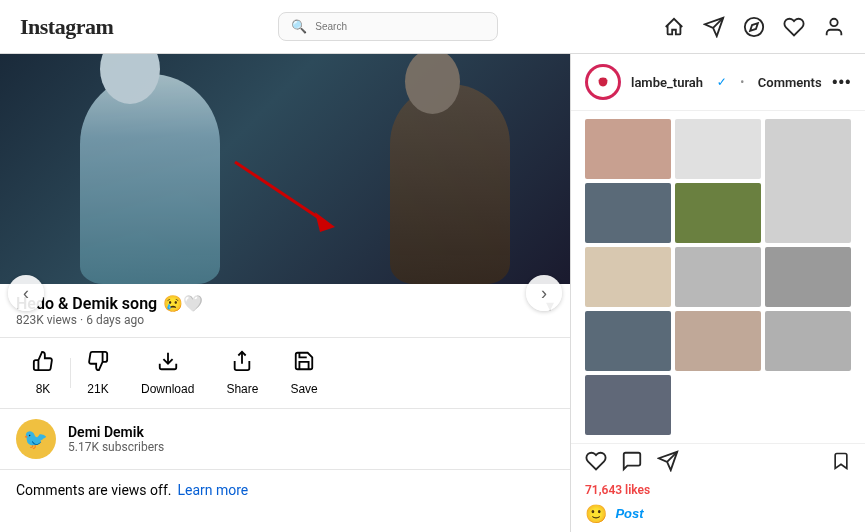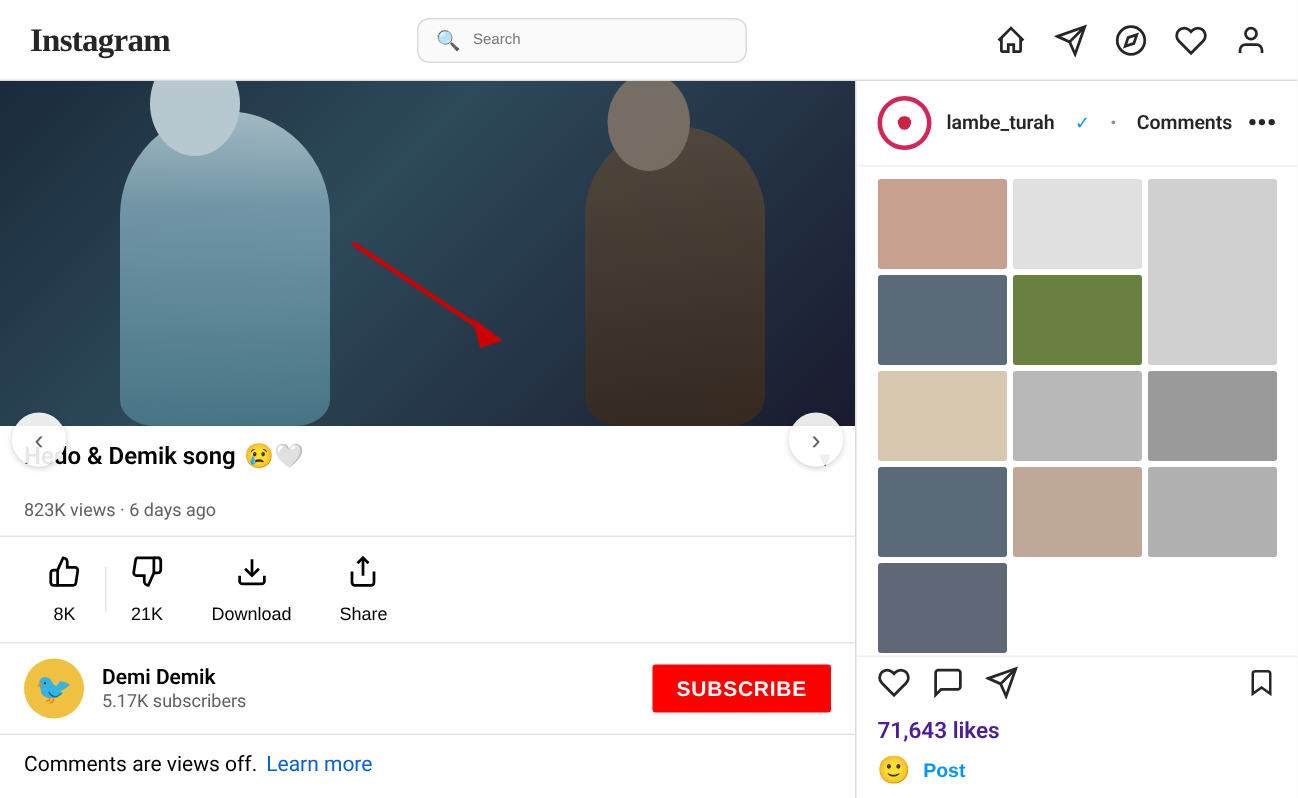--- a/index.html
+++ b/index.html
@@ -170,21 +170,21 @@
       font-size: 16px;
       font-weight: 600;
       color: #030303;
       display: flex;
       align-items: center;
       gap: 6px;
     }
     .video-meta {
       font-size: 12px;
       color: #606060;
-      margin-top: 20px;
+      margin-top: 0;
     }
     .video-expand {
       color: #606060;
       font-size: 16px;
       cursor: pointer;
       margin-top: 2px;
     }
 
     
     .action-row {
@@ -377,23 +377,23 @@
       color: #262626;
       cursor: pointer;
     }
     .ig-bookmark {
       margin-left: auto;
       font-size: 22px;
       color: #262626;
       cursor: pointer;
     }
     .ig-likes {
-      font-size: 15px;
-      font-weight: 600;
-      color: #4c1d95;
+      font-size: 12px;
+      font-weight: 600;
+      color: #ef4444;
       margin-bottom: 2px;
     }
     .ig-time {
       font-size: 10px;
       color: #8e8e8e;
       text-transform: uppercase;
       letter-spacing: 0.3px;
       margin-bottom: 6px;
     }
     .ig-comment-row {
@@ -414,20 +414,21 @@
       color: #262626;
       background: transparent;
     }
     .ig-post-btn {
       font-size: 13px;
       font-weight: 600;
       color: #0095f6;
       cursor: pointer;
       background: none;
       border: none;
+      font-style: italic;
     }
 
     
     .c1 { background-color: #c8a090; }
     .c2 { background-color: #e0e0e0; }
     .c3 { background-color: #5a6a78; }
     .c4 { background-color: #6a8040; }
     .c5 { background-color: #d8c8b0; }
     .c6 { background-color: #b8b8b8; }
     .c7 { background-color: #9a9a9a; }
@@ -556,29 +557,38 @@
         <span class="action-btn-icon">
           <svg width="22" height="22" viewBox="0 0 24 24" fill="none" stroke="#030303" stroke-width="2">
             <path d="M4 12v8a2 2 0 002 2h12a2 2 0 002-2v-8"></path>
             <polyline points="16 6 12 2 8 6"></polyline>
             <line x1="12" y1="2" x2="12" y2="15"></line>
           </svg>
         </span>
         <span class="action-btn-label">Share</span>
       </button>
 
+      <button class="action-btn">
+        <span class="action-btn-icon">
+          <svg width="22" height="22" viewBox="0 0 24 24" fill="none" stroke="#030303" stroke-width="2">
+            <path d="M19 21H5a2 2 0 01-2-2V5a2 2 0 012-2h11l5 5v11a2 2 0 01-2 2z"></path>
+            <polyline points="17 21 17 13 7 13 7 21"></polyline>
+            <polyline points="7 3 7 8 15 8"></polyline>
+          </svg>
+        </span>
+        <span class="action-btn-label">Save</span>
+      </button>
     </div>
 
     <div class="channel-row">
       <div class="channel-avatar">🐦</div>
       <div class="channel-info">
         <div class="channel-name">Demi Demik</div>
         <div class="channel-subs">5.17K subscribers</div>
       </div>
-      <button class="subscribe-btn">SUBSCRIBE</button>
     </div>
 
     <div class="comments-off">
       <span>Comments are views off.</span>
       <a class="comments-link">Learn more</a>
     </div>
   </div>
 
   <div class="ig-panel">
 

